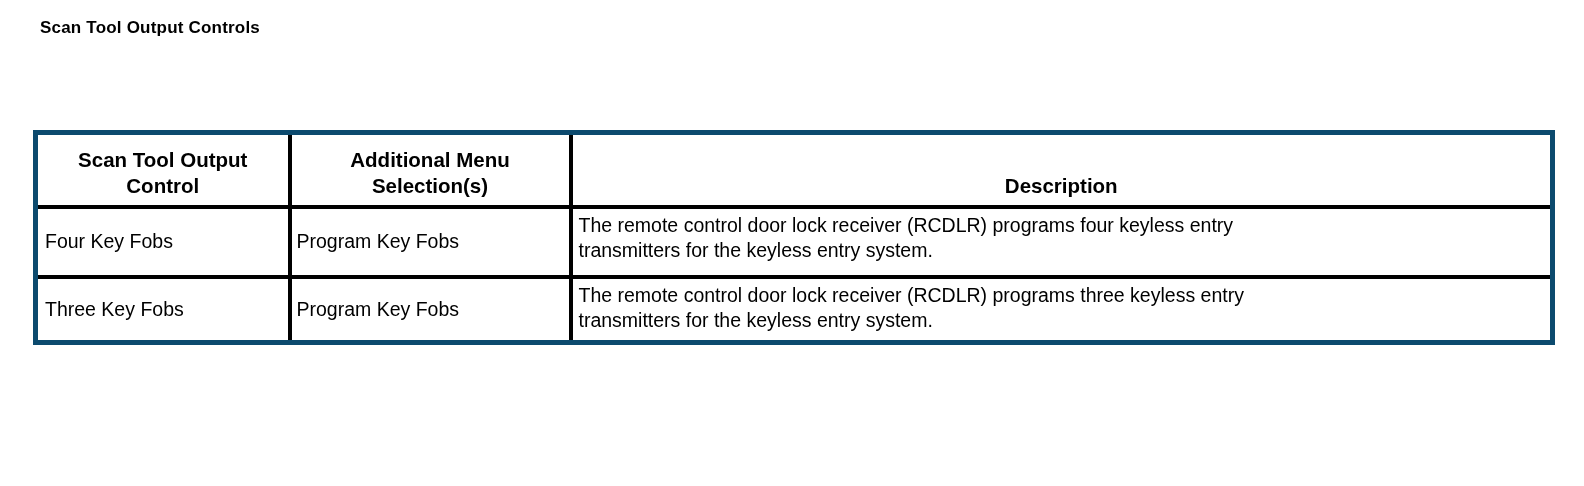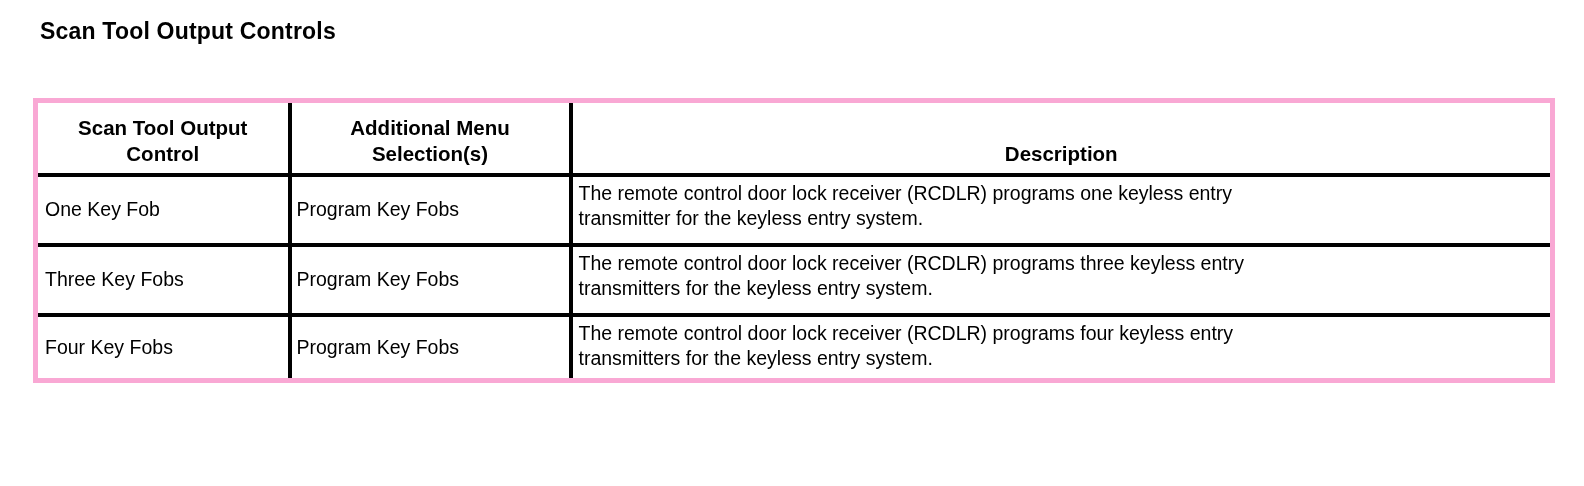--- a/index.html
+++ b/index.html
@@ -12,33 +12,33 @@
     width: 1584px;
     height: 486px;
     font-family: "Liberation Sans", sans-serif;
     color: #000000;
     overflow: hidden;
   }
   .doc-title {
     position: absolute;
     left: 40px;
     top: 18px;
-    font-size: 23px;
+    font-size: 17px;
     font-weight: bold;
     letter-spacing: 0.2px;
     white-space: nowrap;
   }
   table.output-controls {
     position: absolute;
     left: 33px;
-    top: 98px;
+    top: 130px;
     width: 1517px;
     border-collapse: collapse;
     table-layout: fixed;
-    border: 5px solid #f9a8d4;
+    border: 5px solid #0c4a6e;
   }
   col.c-control { width: 254px; }
   col.c-menu    { width: 281px; }
   col.c-desc    { width: 982px; }
 
   th, td {
     border: 4px solid #000000;
     font-size: 19.5px;
     overflow: hidden;
   }
@@ -88,31 +88,25 @@
     <tr>
       <th>Scan Tool Output
 Control</th>
       <th>Additional Menu
 Selection(s)</th>
       <th>Description</th>
     </tr>
   </thead>
   <tbody>
     <tr>
-      <td class="cell-control">One Key Fob</td>
+      <td class="cell-control">Four Key Fobs</td>
       <td class="cell-menu">Program Key Fobs</td>
-      <td class="cell-desc">The remote control door lock receiver (RCDLR) programs one keyless entry
-transmitter for the keyless entry system.</td>
+      <td class="cell-desc">The remote control door lock receiver (RCDLR) programs four keyless entry
+transmitters for the keyless entry system.</td>
     </tr>
     <tr>
       <td class="cell-control">Three Key Fobs</td>
       <td class="cell-menu">Program Key Fobs</td>
       <td class="cell-desc">The remote control door lock receiver (RCDLR) programs three keyless entry
 transmitters for the keyless entry system.</td>
     </tr>
-    <tr>
-      <td class="cell-control">Four Key Fobs</td>
-      <td class="cell-menu">Program Key Fobs</td>
-      <td class="cell-desc">The remote control door lock receiver (RCDLR) programs four keyless entry
-transmitters for the keyless entry system.</td>
-    </tr>
   </tbody>
 </table>
 
 </body></html>

